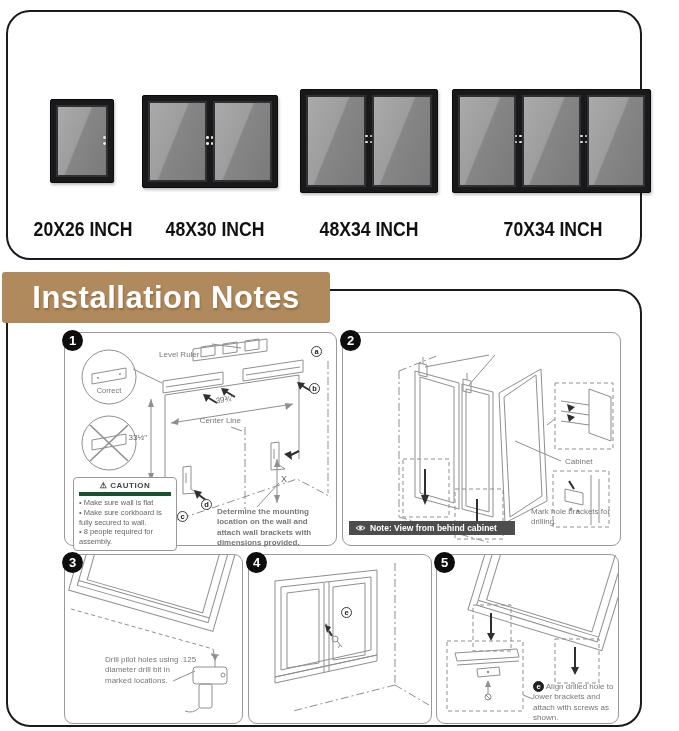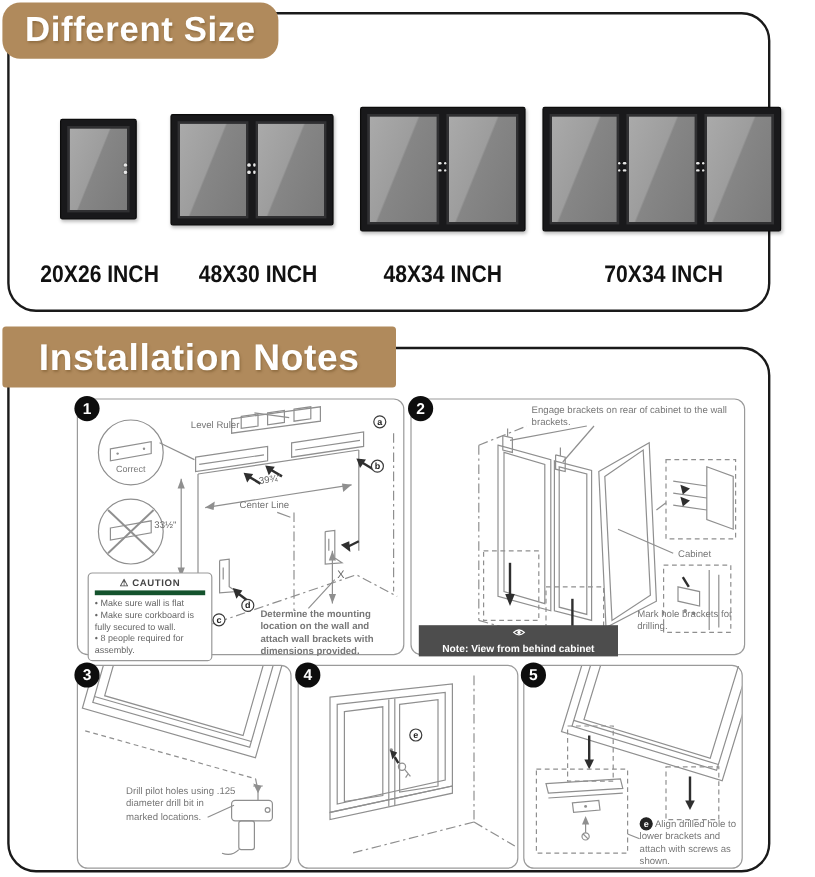--- a/index.html
+++ b/index.html
@@ -41,39 +41,36 @@
              font-weight:bold; z-index:2; }
   .callout.dark { background:#222; color:#fff; border-color:#222; position:static; display:inline-block; }
 
   .caution { position:absolute; border:1px solid #999; border-radius:4px; background:#fff; padding:3px 5px; }
   .caution-title { font-size:8px; font-weight:bold; color:#444; text-align:center; letter-spacing:.5px;
                    padding-bottom:2px; border-bottom:4px solid #14532d; margin-bottom:2px; }
   .caution li { list-style:none; font-size:7.5px; color:#666; line-height:1.3; }
   .caution li::before { content:"• "; }
 
   .banner { position:absolute; background:#4d4d4d; color:#fff; font-size:8.5px; font-weight:bold;
-            display:flex; align-items:center; gap:4px; padding:2px 6px;flex-direction:column; }
+            display:flex; align-items:center; gap:4px; padding:2px 6px; }
 
   svg.art { position:absolute; left:0; top:0; }
   .ln { stroke:#8f8f8f; fill:none; stroke-width:1; }
   .dsh { stroke-dasharray:4 3; }
   .dd { stroke-dasharray:8 3 2 3; }
   .fh { fill:#8f8f8f; stroke:none; }
   .barr { stroke:#2f2f2f; stroke-width:2; fill:none; }
   .bah { fill:#2f2f2f; stroke:none; }
   .xln { stroke:#8f8f8f; stroke-width:1.6; fill:none; }
 </style>
 </head>
 <body>
 
 <div class="page">
 
-  <div class="pill pill-top">
-    <span>Different Size</span>
-  </div>
 
   <div class="sec sec-top">
 
     <div class="cab" style="left:42px; top:87px; width:64px; height:84px;">
       <div class="door"></div>
       <div class="locks" style="right:3px;">
           <i></i>
           <i></i>
         </div>
     </div>
@@ -241,21 +238,20 @@
         <line class="ln" x1="204" y1="92" x2="212" y2="86"></line>
         <line class="ln" x1="218" y1="128" x2="172" y2="108"></line>
         <rect class="ln dsh" x="210" y="138" width="56" height="56"></rect>
         <line class="ln" x1="248" y1="142" x2="248" y2="192"></line>
         <line class="ln" x1="256" y1="146" x2="256" y2="190"></line>
         <polygon class="ln" points="222,156 240,160 240,172 222,168"></polygon>
         <circle class="fh" cx="228" cy="176" r="1.5"></circle>
         <circle class="fh" cx="235" cy="178" r="1.5"></circle>
         <line class="barr" x1="226" y1="148" x2="231" y2="156"></line>
       </svg>
-      <div class="dtext" style="left:100px; top:4px; width:170px;">Engage brackets on rear of cabinet to the wall brackets.</div>
       <span class="dtext" style="left:222px; top:124px;">Cabinet</span>
       <div class="dtext" style="left:188px; top:174px; width:84px;">Mark hole brackets for drilling.</div>
       <div class="banner" style="left:6px; top:188px; width:166px;">
         <svg width="11" height="8" viewBox="0 0 11 8">
           <path d="M1 4 Q5.5 0 10 4 Q5.5 8 1 4 Z" fill="none" stroke="#fff" stroke-width="1"></path>
           <circle cx="5.5" cy="4" r="1.4" fill="#fff"></circle>
         </svg>
         <span>Note: View from behind cabinet</span>
       </div>
     </div>

